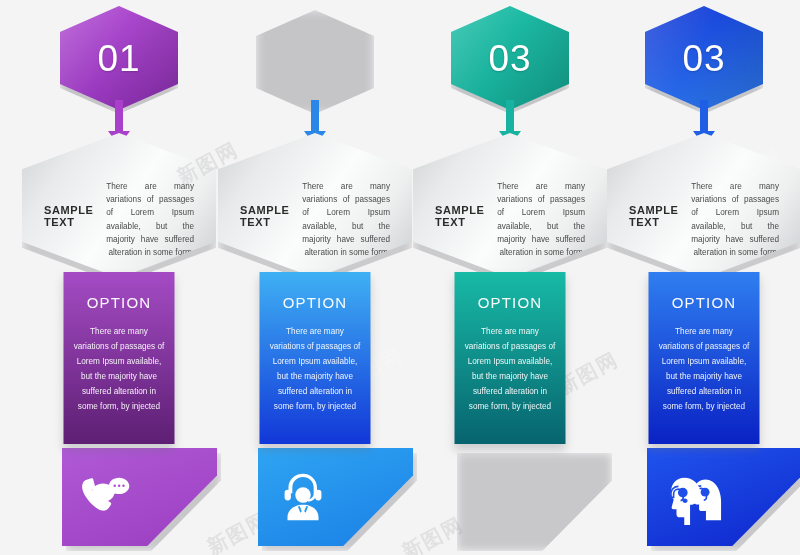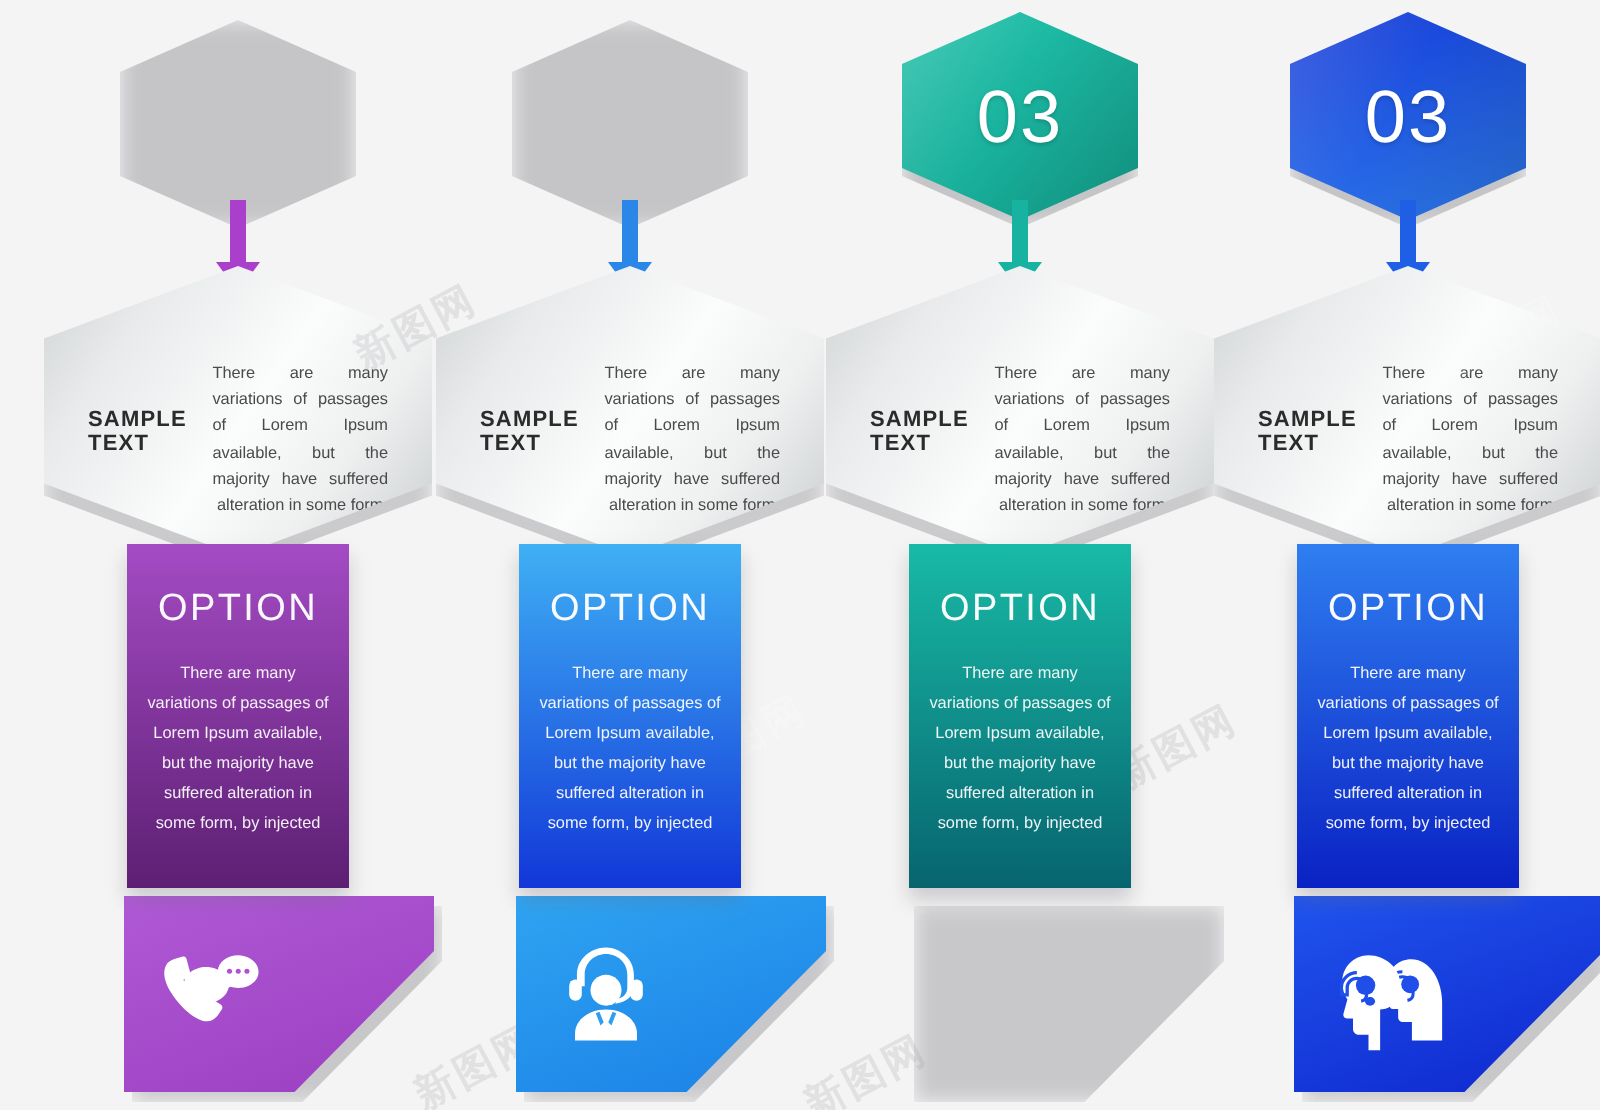--- a/index.html
+++ b/index.html
@@ -85,21 +85,21 @@
     top:272px; width:111px; height:172px;
     display:flex; flex-direction:column; align-items:center;
     padding-top:22px; z-index:3;
   }
   .banner-shadow {
     position:absolute; left:50%; transform:translateX(-50%);
     top:278px; width:111px; height:172px;
     background:rgba(110,110,118,.30); filter:blur(5px); z-index:2;
   }
   .banner-title {
-    color:#fff; font-size:19px; font-weight:300; letter-spacing:1.2px;
+    color:#fff; font-size:15px; font-weight:300; letter-spacing:1.2px;
     opacity:.97; margin-bottom:14px;
   }
   .banner-body {
     color:rgba(255,255,255,.93); font-size:8.2px; line-height:1.82;
     text-align:center; width:95px;
   }
 
   
   .icon-panel {
     position:absolute; left:50%; margin-left:-57px;
@@ -124,20 +124,24 @@
   }
   .wm.light { color:rgba(255,255,255,.17); }
 </style>
 </head>
 <body>
 
 <div id="board">
     <div class="column col-0">
 
     <div class="num-hex-shadow"></div>
+    <div class="num-hex" style="background: linear-gradient(160deg, rgb(178, 79, 212) 0%, rgb(142, 47, 180) 100%);">
+      <div class="shade"></div>
+      <span class="num-hex-label">01</span>
+    </div>
 
     <div class="arrow">
       <div class="stem" style="background: rgb(169, 63, 203);"></div>
       <div class="head" style="border-top: 15px solid rgb(169, 63, 203);"></div>
     </div>
 
     <div class="info-hex-shadow"></div>
     <div class="info-hex">
       <div class="info-title">SAMPLE TEXT</div>
       <div class="info-body">There are many variations of passages of Lorem Ipsum available, but the majority have suffered alteration in some form</div>

